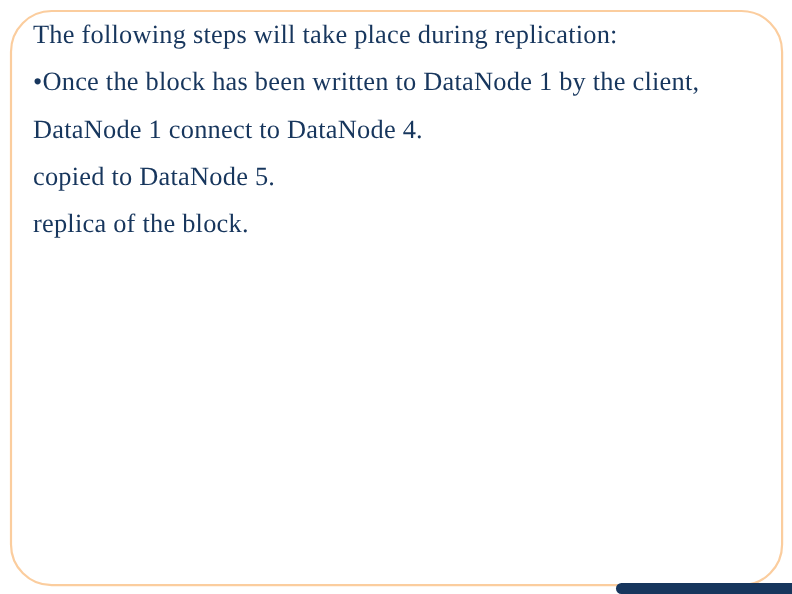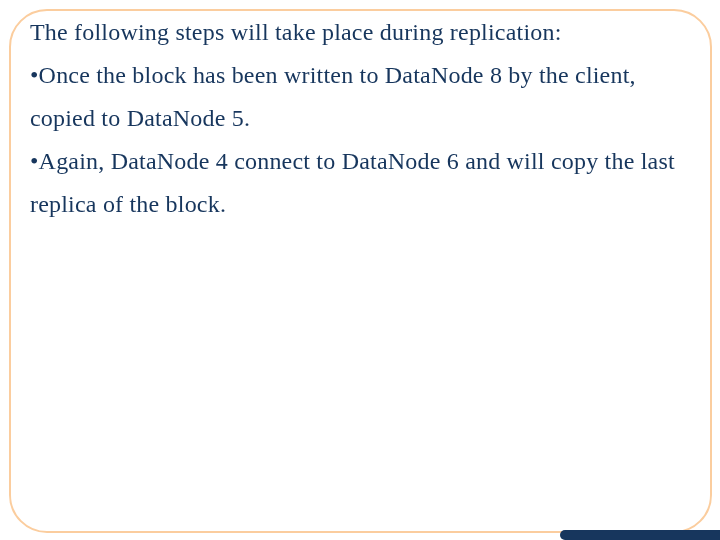--- a/index.html
+++ b/index.html
@@ -54,21 +54,21 @@
 <body>
 
 <div class="slide">
 
   <div class="slide-border"></div>
   <div class="accent-bar"></div>
 
   <div class="text-block">
     <div class="text-line">The following steps will take place during replication:</div>
 
-    <div class="text-line">•Once the block has been written to DataNode 8 by the client,</div>
+    <div class="text-line">•Once the block has been written to DataNode 1 by the client,</div>
+    <div class="text-line">DataNode 1 connect to DataNode 4.</div>
 
     <div class="text-line">copied to DataNode 5.</div>
 
-    <div class="text-line">•Again, DataNode 4 connect to DataNode 6 and will copy the last</div>
     <div class="text-line">replica of the block.</div>
   </div>
 
 </div>
 
 </body></html>

